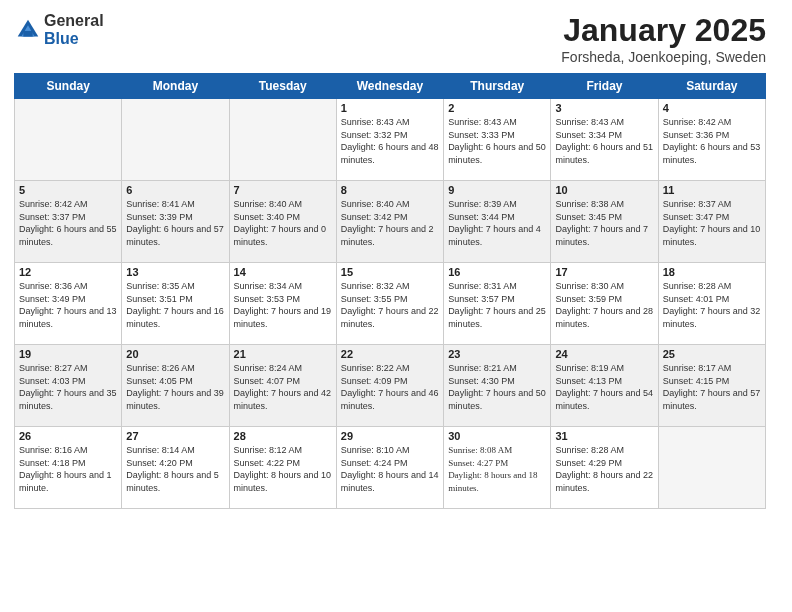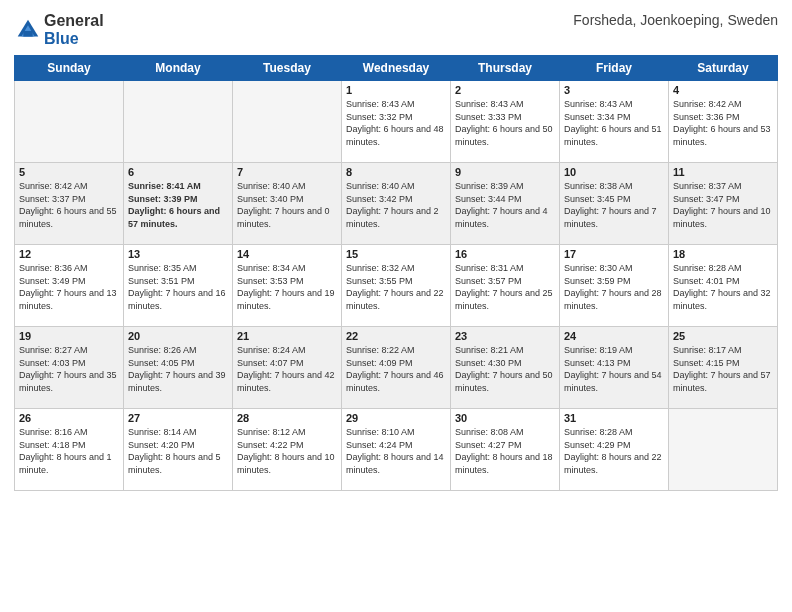--- a/index.html
+++ b/index.html
@@ -7,21 +7,21 @@
       font-family: Arial, sans-serif;
       background: #fff;
       width: 792px;
       height: 612px;
       overflow: hidden;
     }
     .page {
       width: 792px;
       height: 468px;
       background: #fff;
-      padding: 12px 14px 10px 14px;
+      padding: 12px 26px 10px 14px;
     }
     .header {
       display: flex;
       justify-content: space-between;
       align-items: flex-start;
       margin-bottom: 8px;
     }
     .logo {
       display: flex;
       align-items: center;
@@ -110,20 +110,21 @@
         <polygon points="15,4 26,22 4,22" fill="#1a5fa8"></polygon>
         <polygon points="15,10 22,22 8,22" fill="#4a90d9"></polygon>
         <rect x="10" y="16" width="10" height="6" fill="#1a5fa8"></rect>
       </svg>
       <div class="logo-text">
         <span class="logo-general">General</span>
         <span class="logo-blue">Blue</span>
       </div>
     </div>
     <div class="title-area">
+      <div class="month-title">January 2025</div>
       <div class="location">Forsheda, Joenkoeping, Sweden</div>
     </div>
   </div>
 
   <table class="calendar">
     <thead>
       <tr>
       <th>Sunday</th>
           <th>Monday</th>
           <th>Tuesday</th>
@@ -165,21 +166,21 @@
         </tr>
         <tr class="row-shaded">
           <td>
             <div class="day-number">5</div>
             <div class="day-info" style="white-space: pre-line;">Sunrise: 8:42 AM
 Sunset: 3:37 PM
 Daylight: 6 hours and 55 minutes.</div>
           </td>
           <td>
             <div class="day-number">6</div>
-            <div class="day-info" style="white-space: pre-line; font-weight: bold;">Sunrise: 8:41 AM
+            <div class="day-info" style="white-space: pre-line;">Sunrise: 8:41 AM
 Sunset: 3:39 PM
 Daylight: 6 hours and 57 minutes.</div>
           </td>
           <td>
             <div class="day-number">7</div>
             <div class="day-info" style="white-space: pre-line;">Sunrise: 8:40 AM
 Sunset: 3:40 PM
 Daylight: 7 hours and 0 minutes.</div>
           </td>
           <td>
@@ -315,21 +316,21 @@
 Daylight: 8 hours and 10 minutes.</div>
           </td>
           <td>
             <div class="day-number">29</div>
             <div class="day-info" style="white-space: pre-line;">Sunrise: 8:10 AM
 Sunset: 4:24 PM
 Daylight: 8 hours and 14 minutes.</div>
           </td>
           <td>
             <div class="day-number">30</div>
-            <div class="day-info" style="white-space: pre-line;">Sunrise: 8:08 AM
+            <div class="day-info" style="white-space: pre-line; font-family: Liberation Serif, serif;">Sunrise: 8:08 AM
 Sunset: 4:27 PM
 Daylight: 8 hours and 18 minutes.</div>
           </td>
           <td>
             <div class="day-number">31</div>
             <div class="day-info" style="white-space: pre-line;">Sunrise: 8:28 AM
 Sunset: 4:29 PM
 Daylight: 8 hours and 22 minutes.</div>
           </td>
           <td class="empty"></td>

